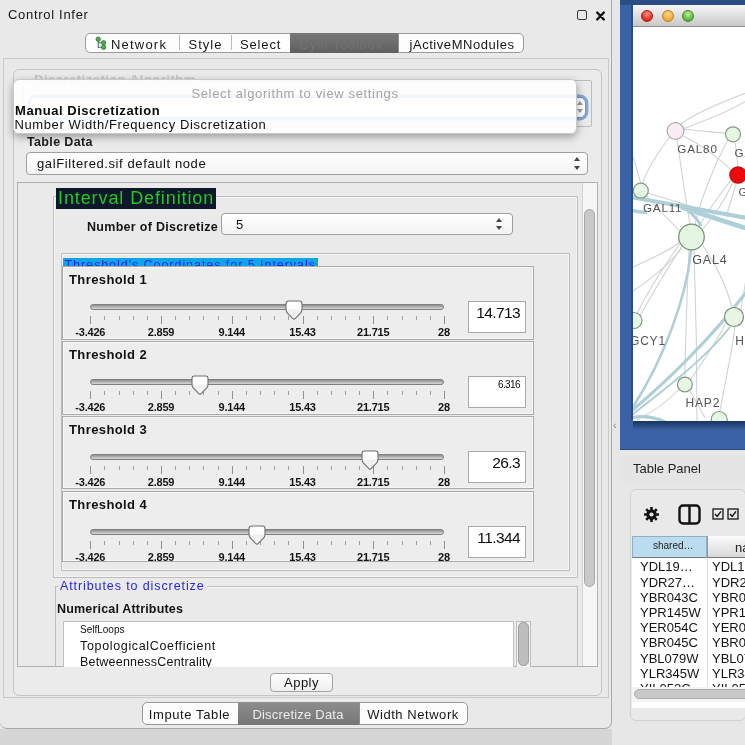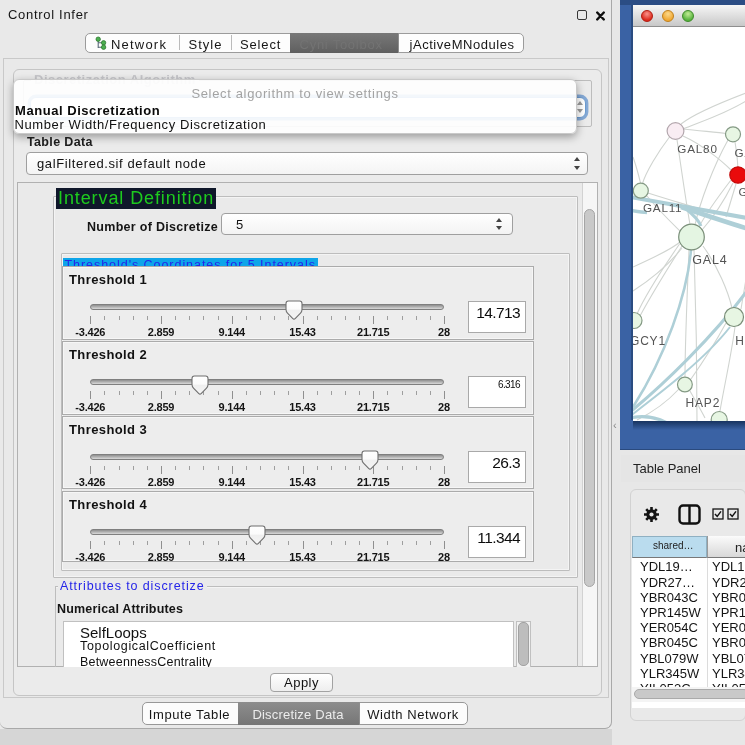--- a/index.html
+++ b/index.html
@@ -249,21 +249,21 @@
       </linearGradient>
     </defs>
     <path d="M1,3.4 Q1,1 3.4,1 L14.6,1 Q17,1 17,3.4 L17,9.6 Q17,11.6 15.5,13.1 L10.4,18.4 Q9,19.8 7.6,18.4 L2.5,13.1 Q1,11.6 1,9.6 Z" fill="url(#tg)" stroke="#6f6f6f" stroke-width="1.1"></path>
   </svg>
 <div class="abs" style="left:468px;top:526.0px;width:58px;height:32px;background:#fff;border:1px solid #a9a9a9;"></div>
 <div class="abs" style="left:468px;top:528.5px;width:52px;text-align:right;font-size:15.5px;color:#0c0c0c;letter-spacing:-0.6px;">11.344</div>
 <div class="abs" style="left:55px;top:586px;width:522.5px;height:81px;border:1px solid #bdbdbd;border-bottom:none;box-shadow:inset 0 1px 0 #f4f4f4;"></div>
 <div class="abs" style="left:58px;top:579px;background:#eaeaea;padding:0 2px;font-size:12.5px;color:#2525e8;letter-spacing:0.9px;">Attributes to discretize</div>
 <div class="abs" style="left:57px;top:601.5px;font-size:12.5px;font-weight:bold;color:#151515;letter-spacing:0.18px;">Numerical Attributes</div>
 <div class="abs" style="left:62.5px;top:620.5px;width:451px;height:46px;background:#fff;border:1px solid #c0c0c0;border-bottom:none;"></div>
-<div class="abs" style="left:80px;top:623.5px;font-size:15px;color:#111;">SelfLoops</div>
+<div class="abs" style="left:80px;top:623.5px;font-size:10px;color:#111;">SelfLoops</div>
 <div class="abs" style="left:80px;top:639px;font-size:12.5px;color:#111;letter-spacing:0.66px;">TopologicalCoefficient</div>
 <div class="abs" style="left:80px;top:654.5px;font-size:12.5px;color:#111;letter-spacing:0.2px;height:12px;overflow:hidden;">BetweennessCentrality</div>
 <div class="abs" style="left:515.5px;top:620.5px;width:15px;height:46px;background:#f2f2f2;border:1px solid #c0c0c0;border-bottom:none;"></div>
 <div class="abs" style="left:517.5px;top:622px;width:11px;height:44px;background:#bdbdbd;border:1px solid #a2a2a2;border-radius:5px;"></div>
 <div class="abs" style="left:270px;top:672.5px;width:63px;height:19px;background:linear-gradient(#ffffff,#eee);border:1px solid #a2a2a2;border-radius:4px;"></div>
 <div class="abs" style="left:270px;top:674.5px;width:63px;text-align:center;font-size:13px;color:#111;letter-spacing:0.5px;">Apply</div>
 <div class="abs" style="left:141.5px;top:702px;width:326.5px;height:22.5px;background:#fcfcfc;border:1px solid #989898;border-radius:5px;overflow:hidden;"></div>
 <div class="abs" style="left:237.5px;top:702px;width:121px;height:22.5px;background:linear-gradient(#8d8d8d,#767676);"></div>
 <div class="abs" style="left:358.5px;top:702px;width:1px;height:22.5px;background:#8e8e8e;"></div>
 <div class="abs" style="left:141.5px;top:706.5px;width:96px;text-align:center;font-size:13px;color:#161616;letter-spacing:0.6px;">Impute Table</div>

